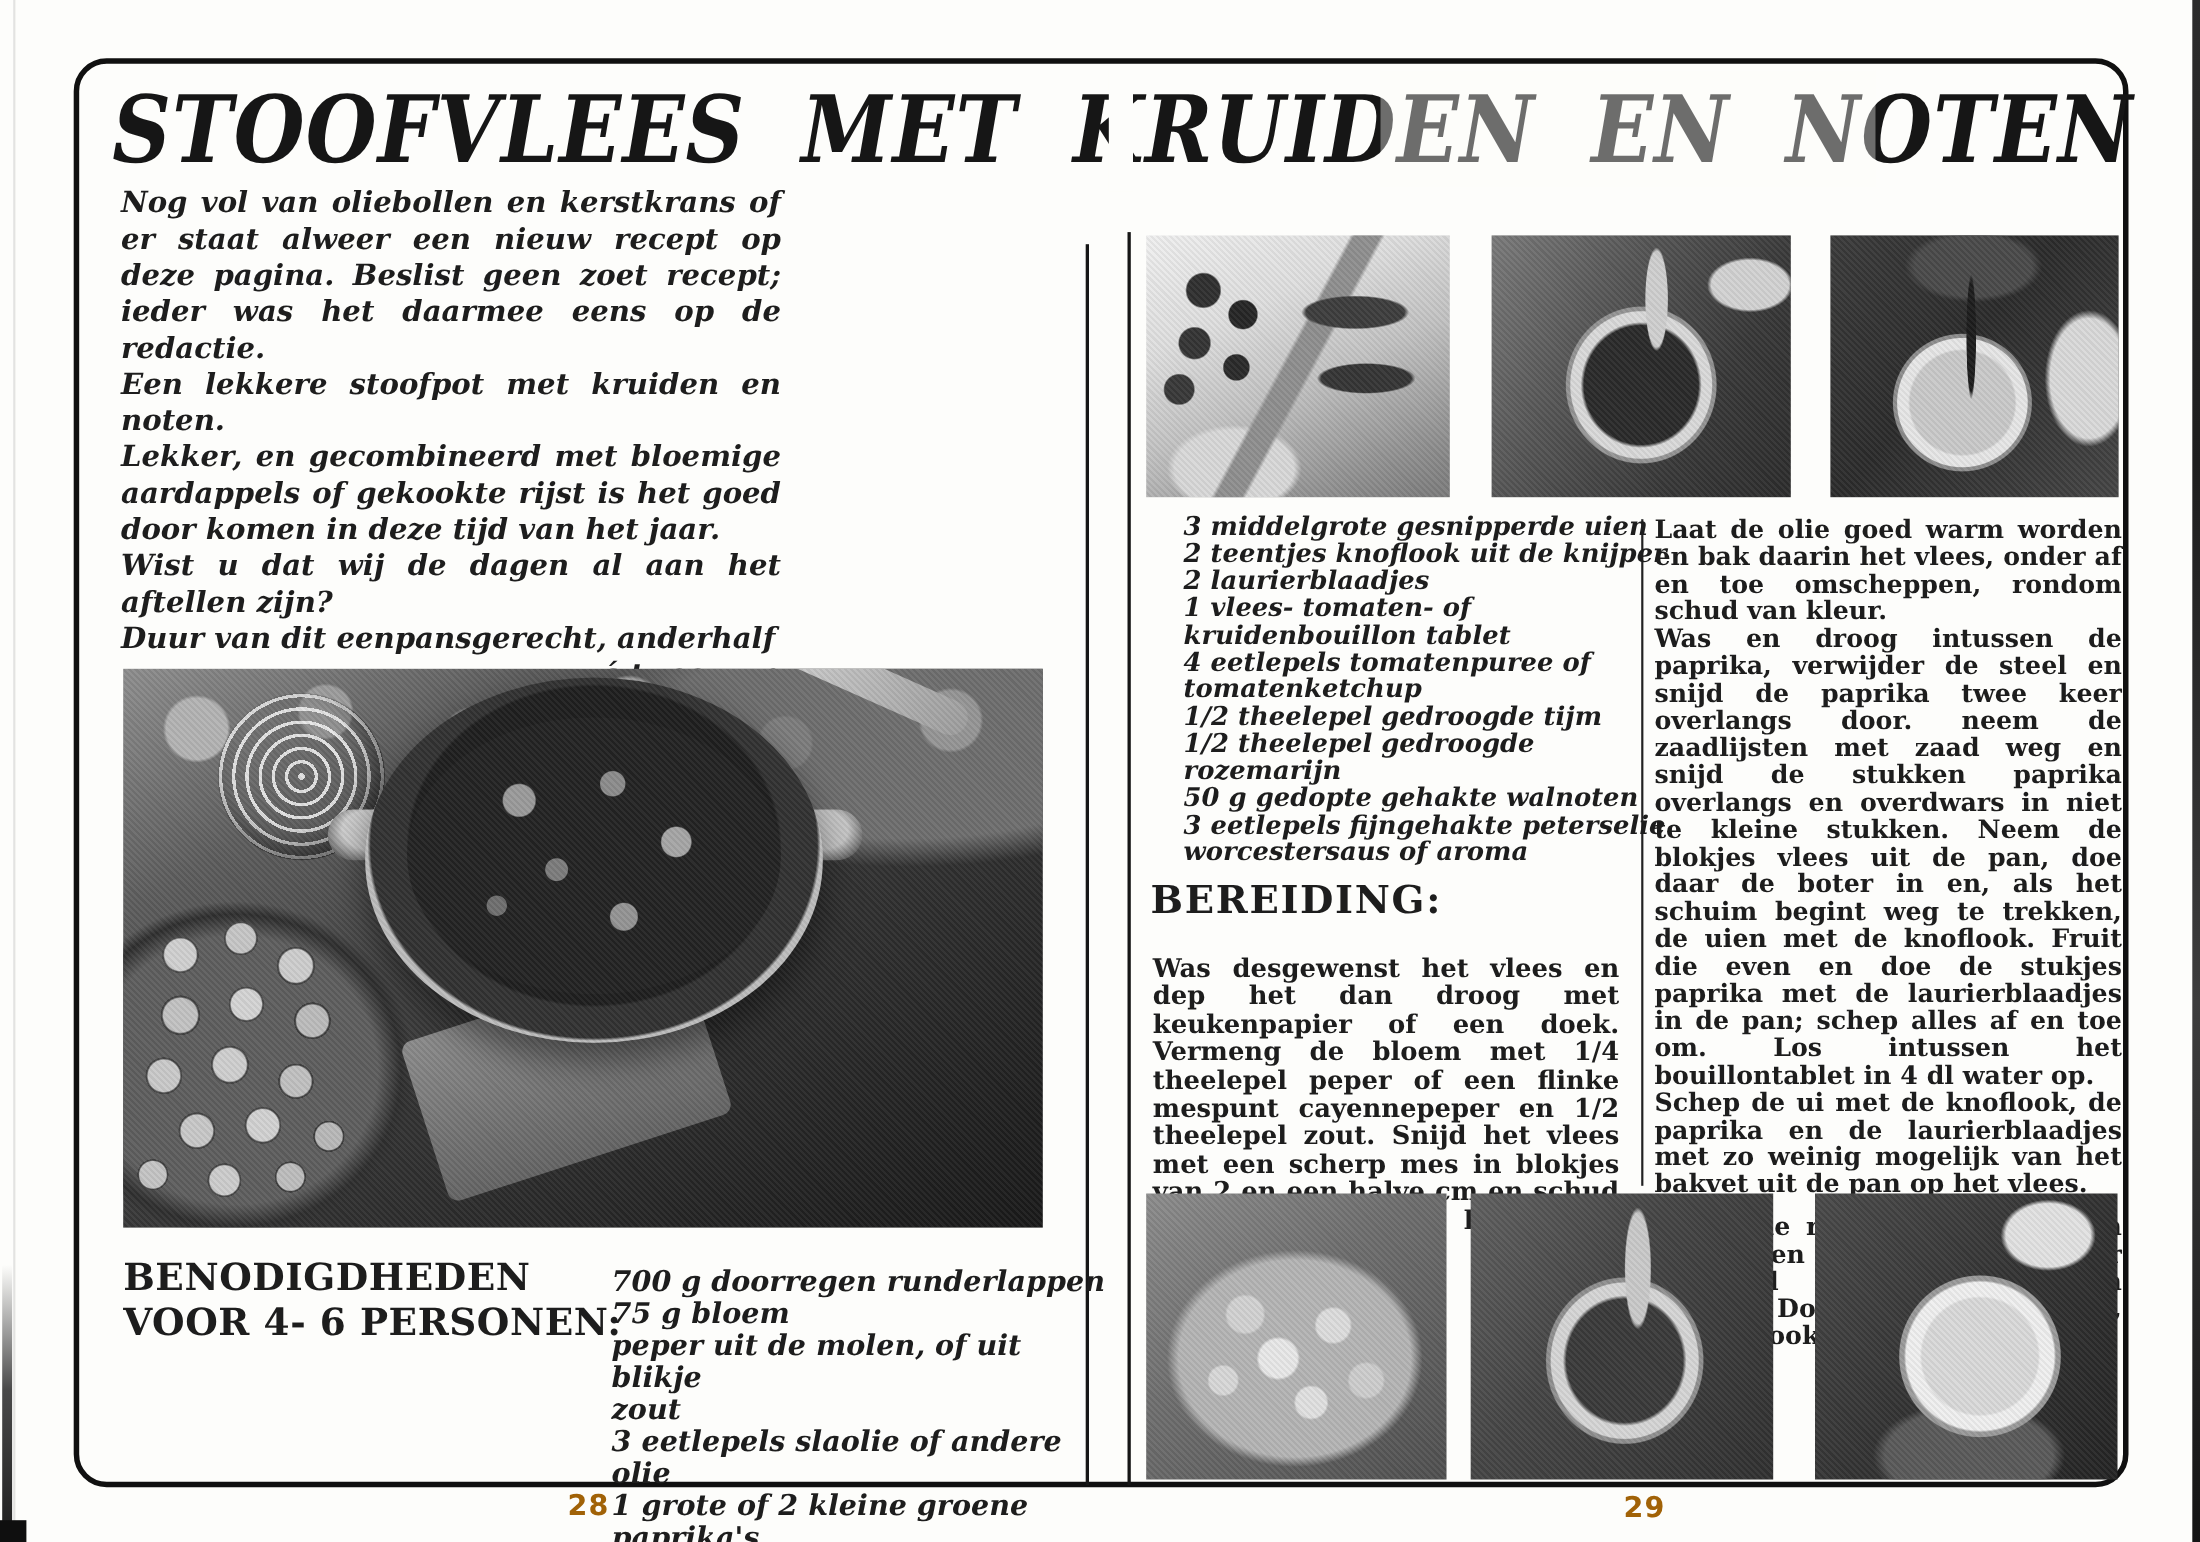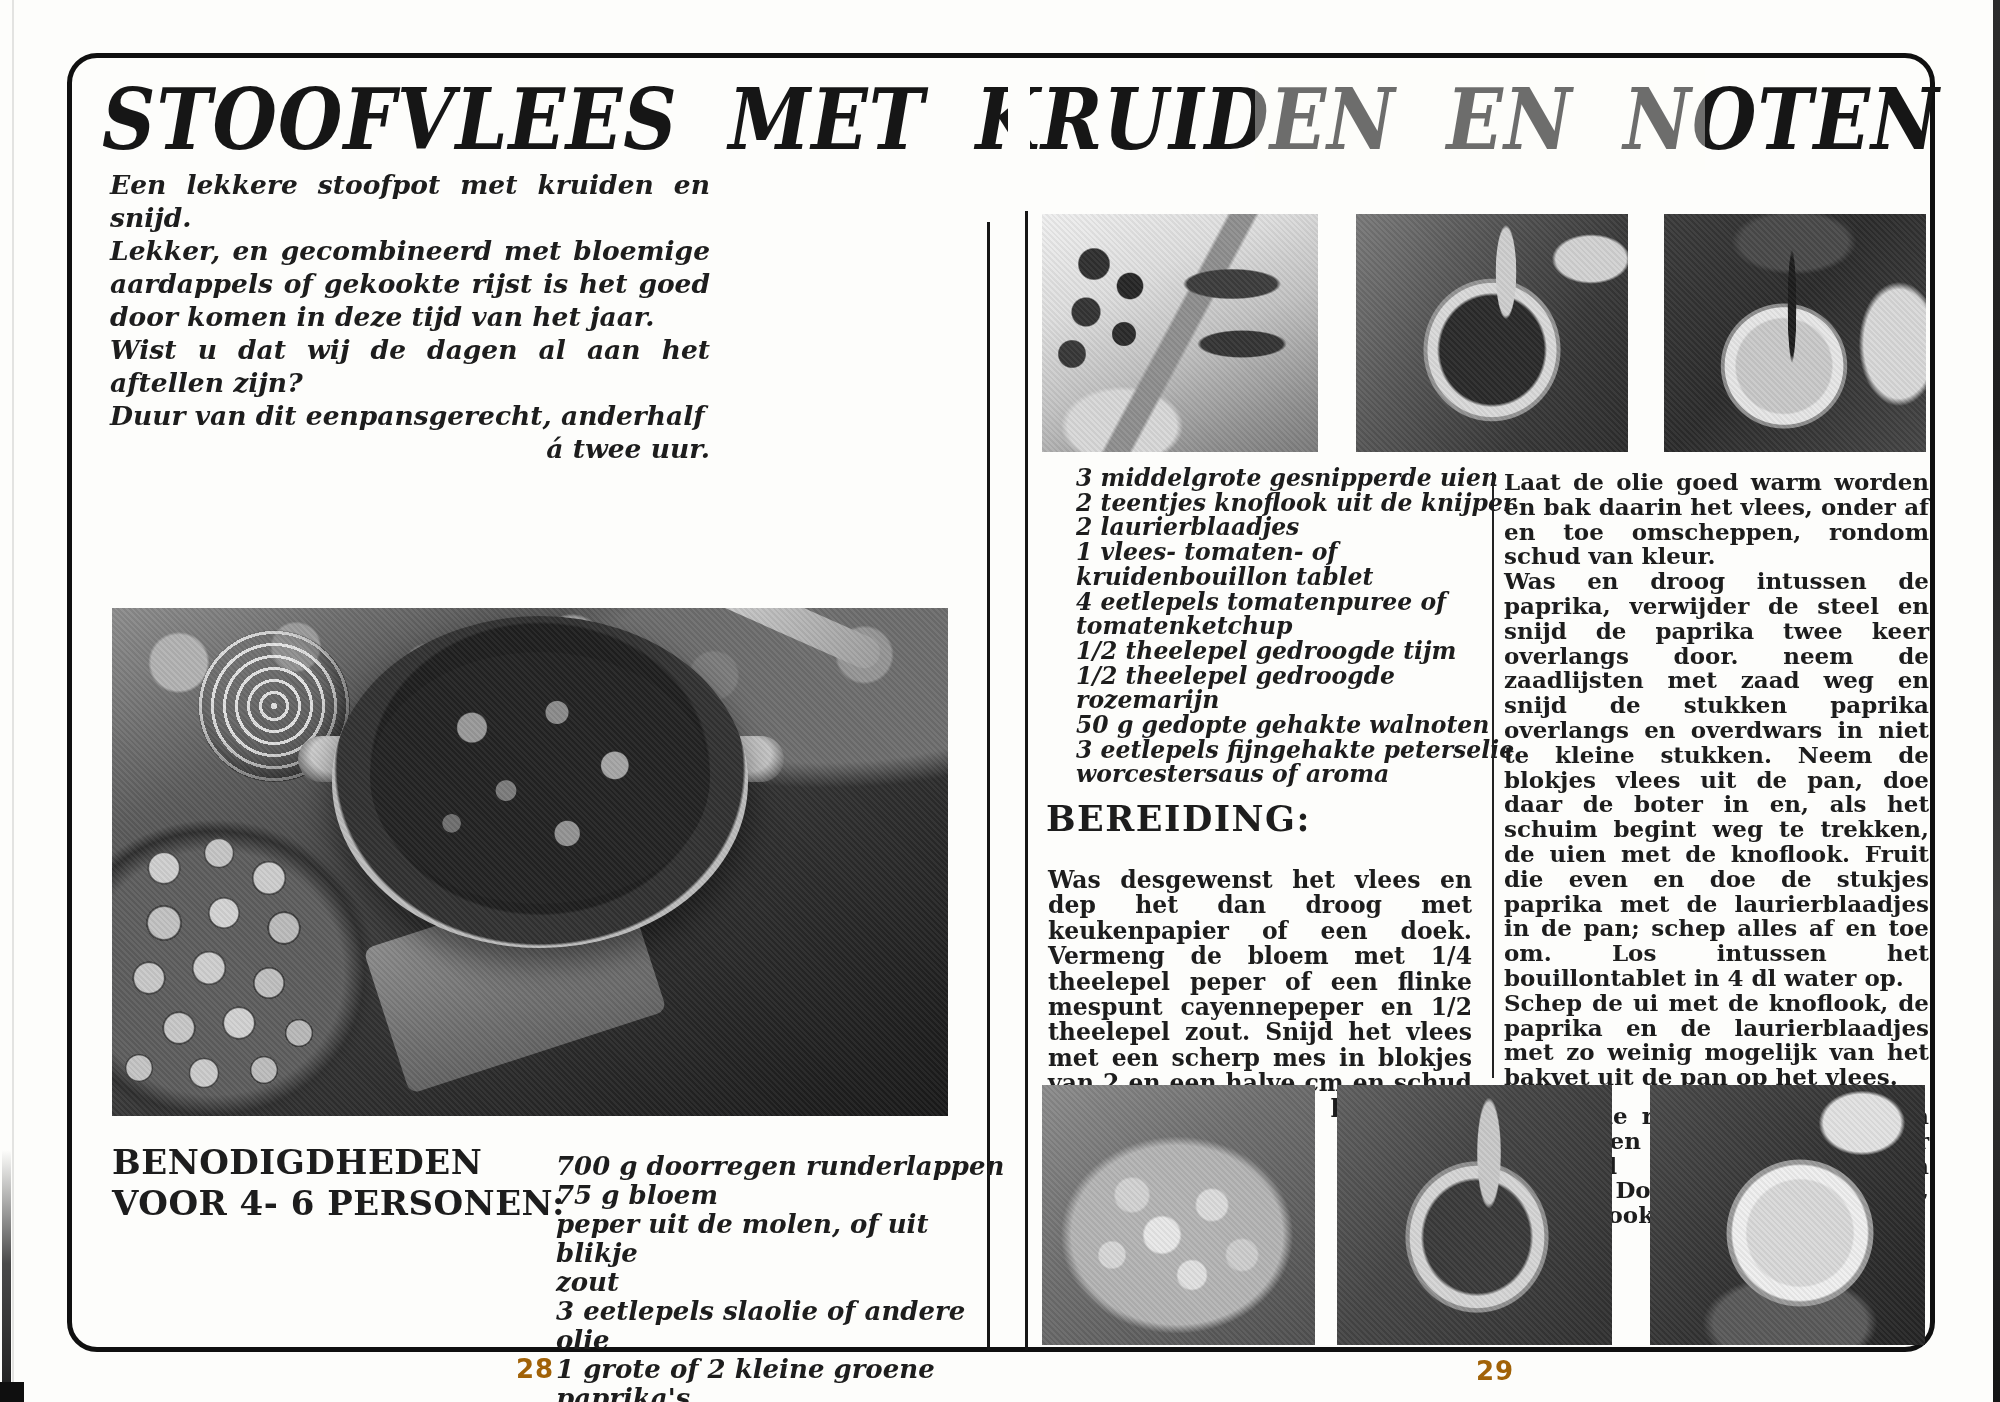--- a/index.html
+++ b/index.html
@@ -168,21 +168,22 @@
   <div class="frame"></div>
 
   <h1 class="title">STOOFVLEES MET KRUIDEN EN NOTEN</h1>
   <div class="title-fade"></div>
   <div class="gutter-strip"></div>
   <div class="gutter-line gutter-a"></div>
   <div class="gutter-line gutter-b"></div>
   <div class="col-divider"></div>
 
   <section class="intro">
-    <p>Een lekkere stoofpot met kruiden en snijd.</p>
+    <p>Nog vol van oliebollen en kerstkrans of er staat alweer een nieuw recept op deze pagina. Beslist geen zoet recept; ieder was het daarmee eens op de redactie.</p>
+    <p>Een lekkere stoofpot met kruiden en noten.</p>
     <p>Lekker, en gecombineerd met bloemige aardappels of gekookte rijst is het goed door komen in deze tijd van het jaar.</p>
     <p>Wist u dat wij de dagen al aan het aftellen zijn?</p>
     <p>Duur van dit eenpansgerecht, anderhalf</p>
     <p class="tail">á twee uur.</p>
   </section>
 
   <div class="photo pl">
     <div class="pl-veg"></div>
     <div class="pl-nuts"></div>
     <div class="pl-board"></div>

